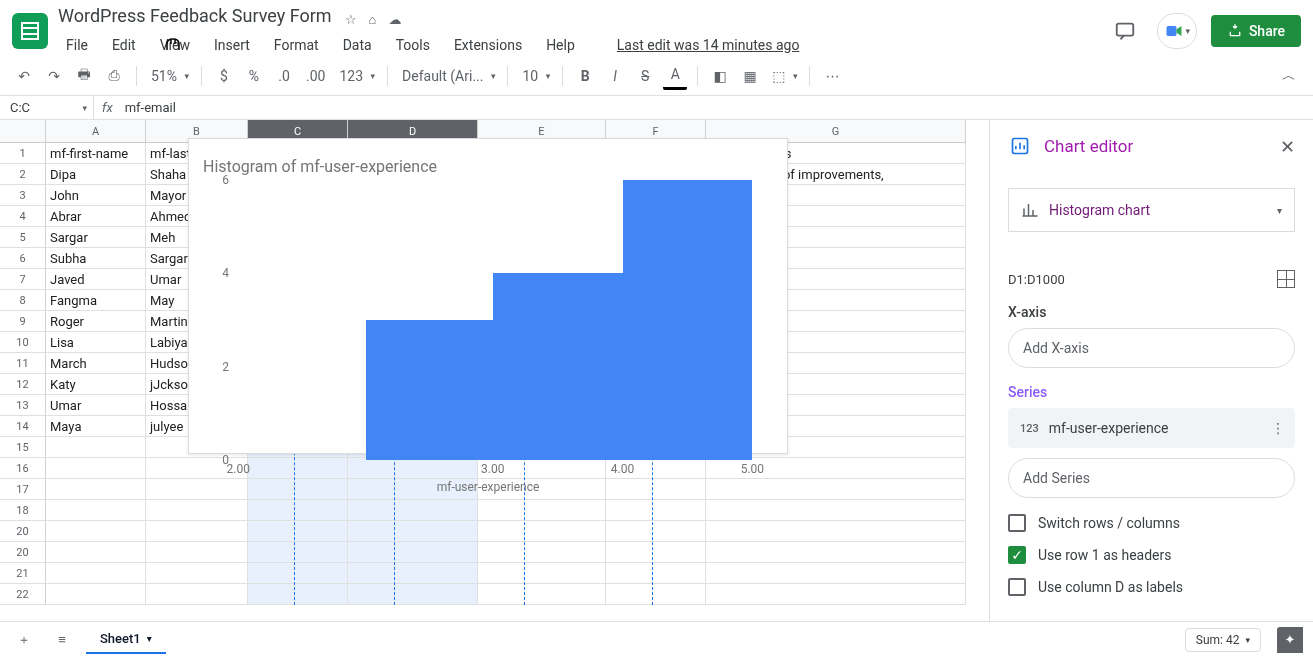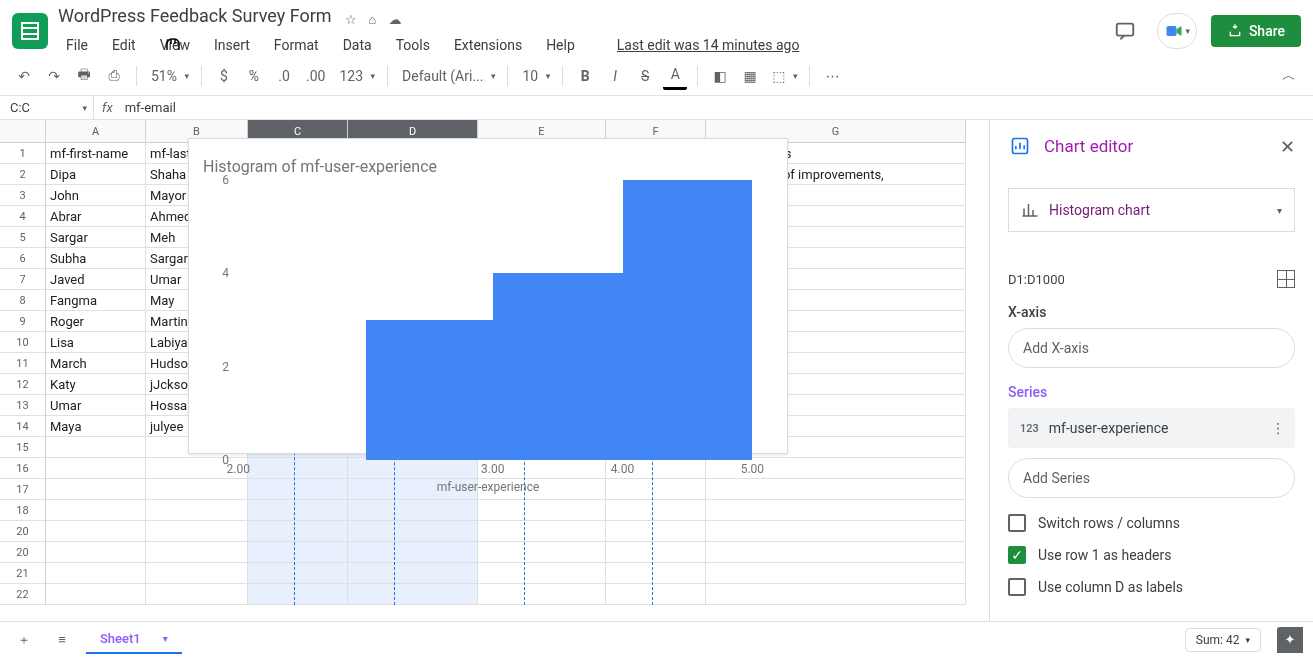--- a/index.html
+++ b/index.html
@@ -87,21 +87,21 @@
   .pill { border:1px solid #dadce0; border-radius: 22px; height:40px; display:flex; align-items:center; padding:0 14px; color:#5f6368; font-size:14px;}
   .series-row { background:#f1f3f4; border-radius:4px; height:40px; display:flex; align-items:center; padding:0 12px; gap:10px; font-size:14px; color:#3c4043; position:relative;}
   .series-row .more{position:absolute;right:10px;color:#5f6368;}
   .chk-row { display:flex; align-items:center; gap:12px; font-size:14px; color:#3c4043;}
   .chk { width:18px; height:18px; border:2px solid #5f6368; border-radius:2px; display:flex; align-items:center; justify-content:center;}
   .chk.checked { background:#1e8e3e; border-color:#1e8e3e; color:#fff;}
 
   
   .sheetbar { position:absolute; bottom:0; left:0; right:0; height:36px; border-top:1px solid #e0e0e0; display:flex; align-items:center; padding:0 10px; gap:10px; background:#fff;}
   .sheetbar .sb-btn { width:28px; height:28px; display:flex; align-items:center; justify-content:center; color:#5f6368;}
-  .sheet-tab { padding: 6px 14px; color:#8b5cf6; font-weight:500; border-bottom: 2px solid #1a73e8; display:flex; gap:22px; align-items:center;}
+  .sheet-tab { padding: 6px 14px; color:#0f172a; font-weight:500; border-bottom: 2px solid #1a73e8; display:flex; gap:6px; align-items:center;}
   .sumbox { margin-left:auto; border:1px solid #dadce0; border-radius:4px; padding: 4px 10px; font-size:12px; color:#3c4043; display:flex; gap:6px; align-items:center; margin-right: 6px;}
   .explore { width:26px; height:26px; background:#5f6368; border-radius:3px 0 0 0; display:flex;align-items:center;justify-content:center;color:#fff;}
 
   .cursor { position:absolute; top: 38px; left: 164px; font-size: 16px; pointer-events:none;}
 
   svg { display:block; }
 </style>
 </head>
 <body>
 

